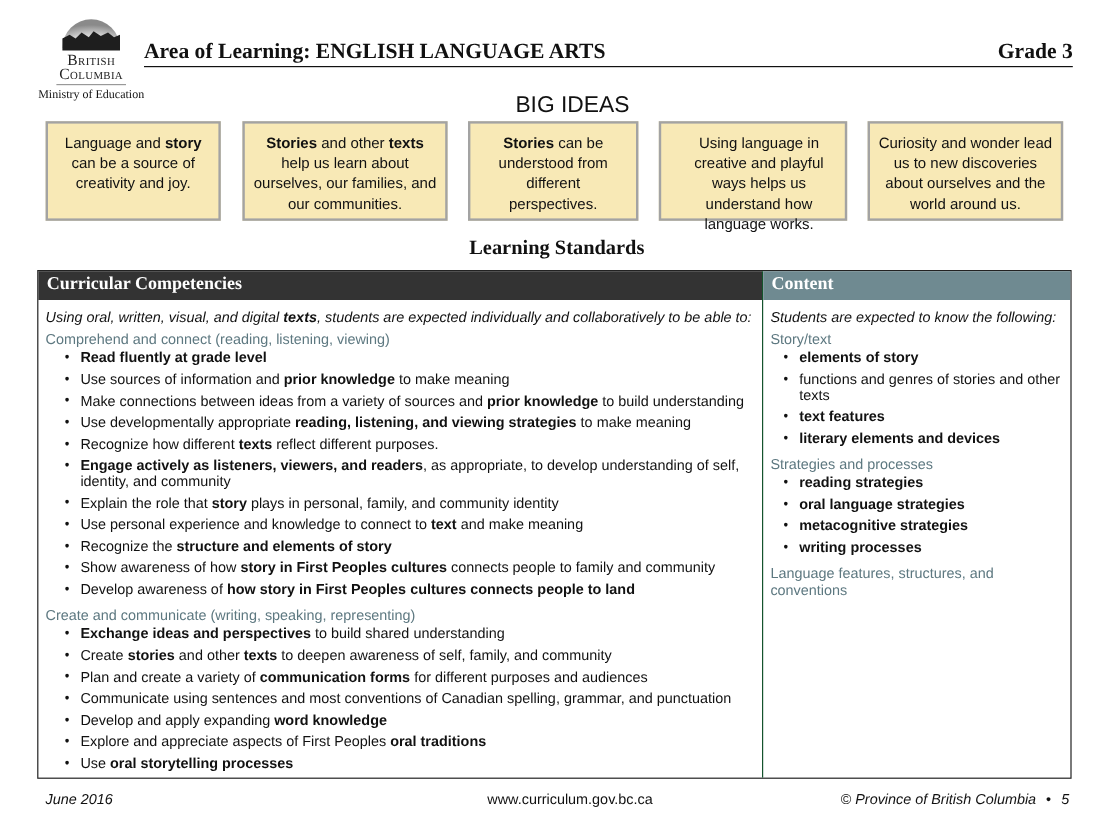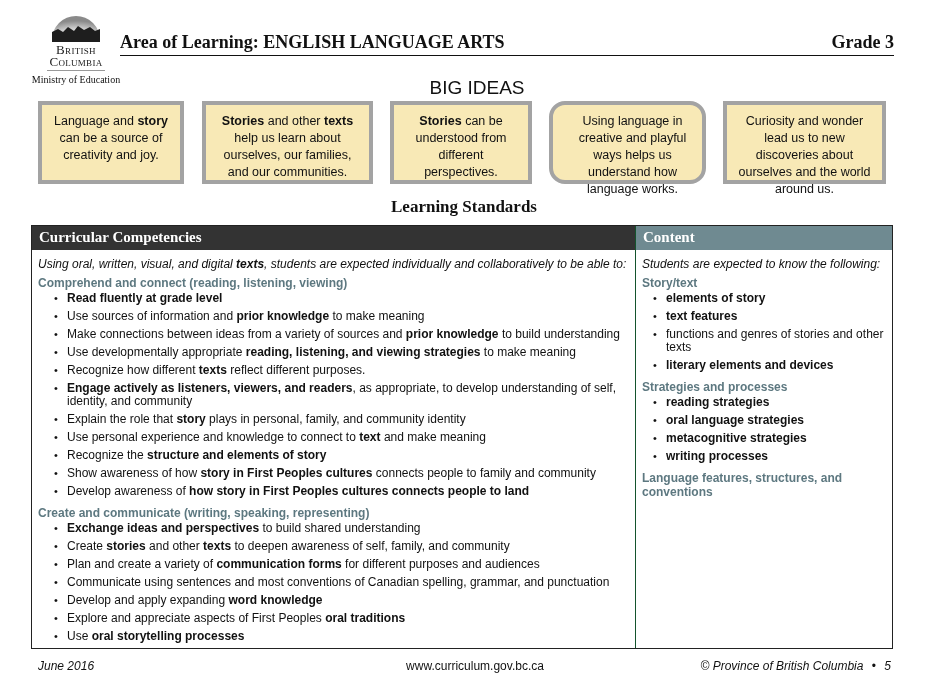--- a/index.html
+++ b/index.html
@@ -13,36 +13,36 @@
   .logo .wm-line { width: 58px; height: 1px; background: #999; margin: 2px auto 3px; }
   .logo .ministry { font-family: "Liberation Serif", serif; font-size: 10px; color: #111; white-space: nowrap; }
 
   .title-bar { position: absolute; left: 120px; top: 30px; width: 774px; height: 26px; border-bottom: 1.5px solid #111; }
   .title-bar .area { position: absolute; left: 0; top: 2px; font-family: "Liberation Serif", serif; font-weight: bold; font-size: 18px; }
   .title-bar .grade { position: absolute; right: 0; top: 2px; font-family: "Liberation Serif", serif; font-weight: bold; font-size: 18px; }
 
   .big-ideas-title { position: absolute; left: 13px; width: 928px; top: 77px; text-align: center; font-weight: normal; font-size: 19px; }
 
   .ideas { position: absolute; top: 101px; left: 38px; width: 850px; height: 84px; }
-  .idea { position: absolute; top: 0; height: 83px; background: #f8e9b6; border: 4px solid #a3a3a3;
+  .idea { position: absolute; top: 0; height: 83px; background: #f8e9b6; border: 2px solid #a3a3a3;
           font-size: 12.5px; line-height: 17px; text-align: center; padding-top: 8px; color: #111; }
   .idea b { font-weight: bold; }
 
   .ls-title { position: absolute; left: 0; width: 928px; top: 197px; text-align: center; font-family: "Liberation Serif", serif; font-weight: bold; font-size: 17px; }
 
   
   .table { position: absolute; left: 31px; top: 225px; width: 862px; height: 424px; border: 1.5px solid #222; }
   .col-left { position: absolute; left: 0; top: 0; width: 604px; height: 100%; border-right: 1px solid #14532d; }
   .col-right { position: absolute; left: 604px; top: 0; right: 0; height: 100%; }
   .hdr { height: 24px; color: #fff; font-family: "Liberation Serif", serif; font-weight: bold; font-size: 15px; padding: 3px 0 0 7px; }
   .hdr-left { background: #333333; }
   .hdr-right { background: #6f8a91; }
   .intro { font-style: italic; font-size: 12px; padding: 7px 0 0 6px; white-space: nowrap; }
   .intro b { font-style: italic; }
-  .section { color: #5d7880; font-weight: bold; font-size: 12px; padding: 5px 0 0 6px; line-height: 14px; }
+  .section { color: #5d7880; font-weight: normal; font-size: 12px; padding: 5px 0 0 6px; line-height: 14px; }
   ul { list-style: none; }
   li { position: relative; font-size: 12px; line-height: 13px; padding: 2px 0 3px 35px; }
   li::before { content: "\2022"; position: absolute; left: 22px; top: 2px; font-size: 11px; }
   li b { font-weight: bold; }
   .col-right li { padding-left: 30px; }
   .col-right li::before { left: 17px; }
 
   .footer { position: absolute; top: 659px; left: 0; width: 928px; font-size: 12px; }
   .footer .date { position: absolute; left: 38px; font-style: italic; text-align: right; }
   .footer .url { position: absolute; left: 11px; width: 928px; text-align: center; }
@@ -73,21 +73,21 @@
   <div class="area">Area of Learning: ENGLISH LANGUAGE ARTS</div>
   <div class="grade">Grade 3</div>
 </div>
 
 <div class="big-ideas-title">BIG IDEAS</div>
 
 <div class="ideas">
   <div class="idea" style="left:0; width:146px; padding-left:6px; padding-right:6px;"><span>Language and </span><b>story</b><span> can be a source of creativity and joy.</span></div>
   <div class="idea" style="left:164px; width:171px; padding-left:6px; padding-right:6px;"><b>Stories</b><span> and other </span><b>texts</b><span> help us learn about ourselves, our families, and our communities.</span></div>
   <div class="idea" style="left:352px; width:142px; padding-left:12px; padding-right:12px;"><b>Stories</b><span> can be understood from different perspectives.</span></div>
-  <div class="idea" style="left:511px; width:157px; padding-left:16px; padding-right:6px;border-radius:16px;"><span>Using language in creative and playful ways helps us understand how language works.</span></div>
+  <div class="idea" style="left:511px; width:157px; padding-left:16px; padding-right:6px;"><span>Using language in creative and playful ways helps us understand how language works.</span></div>
   <div class="idea" style="left:685px; width:163px; padding-left:6px; padding-right:6px;"><span>Curiosity and wonder lead us to new discoveries about ourselves and the world around us.</span></div>
 </div>
 
 <div class="ls-title">Learning Standards</div>
 
 <div class="table">
   <div class="col-left">
     <div class="hdr hdr-left">Curricular Competencies</div>
     <div class="intro"><span>Using oral, written, visual, and digital </span><b>texts</b><span>, students are expected individually and collaboratively to be able to:</span></div>
     <div id="comp-sections">
@@ -117,22 +117,22 @@
         </ul>
       </div>
   </div>
   <div class="col-right">
     <div class="hdr hdr-right">Content</div>
     <div class="intro" style="padding-left:6px;"><span>Students are expected to know the following:</span></div>
     <div id="content-sections">
         <div class="section">Story/text</div>
         <ul>
           <li><b>elements of story</b></li>
+          <li><span>functions and genres of stories and other texts</span></li>
           <li><b>text features</b></li>
-          <li><span>functions and genres of stories and other texts</span></li>
           <li><b>literary elements and devices</b></li>
         </ul>
         <div class="section">Strategies and processes</div>
         <ul>
           <li><b>reading strategies</b></li>
           <li><b>oral language strategies</b></li>
           <li><b>metacognitive strategies</b></li>
           <li><b>writing processes</b></li>
         </ul>
         <div class="section">Language features, structures, and conventions</div>

